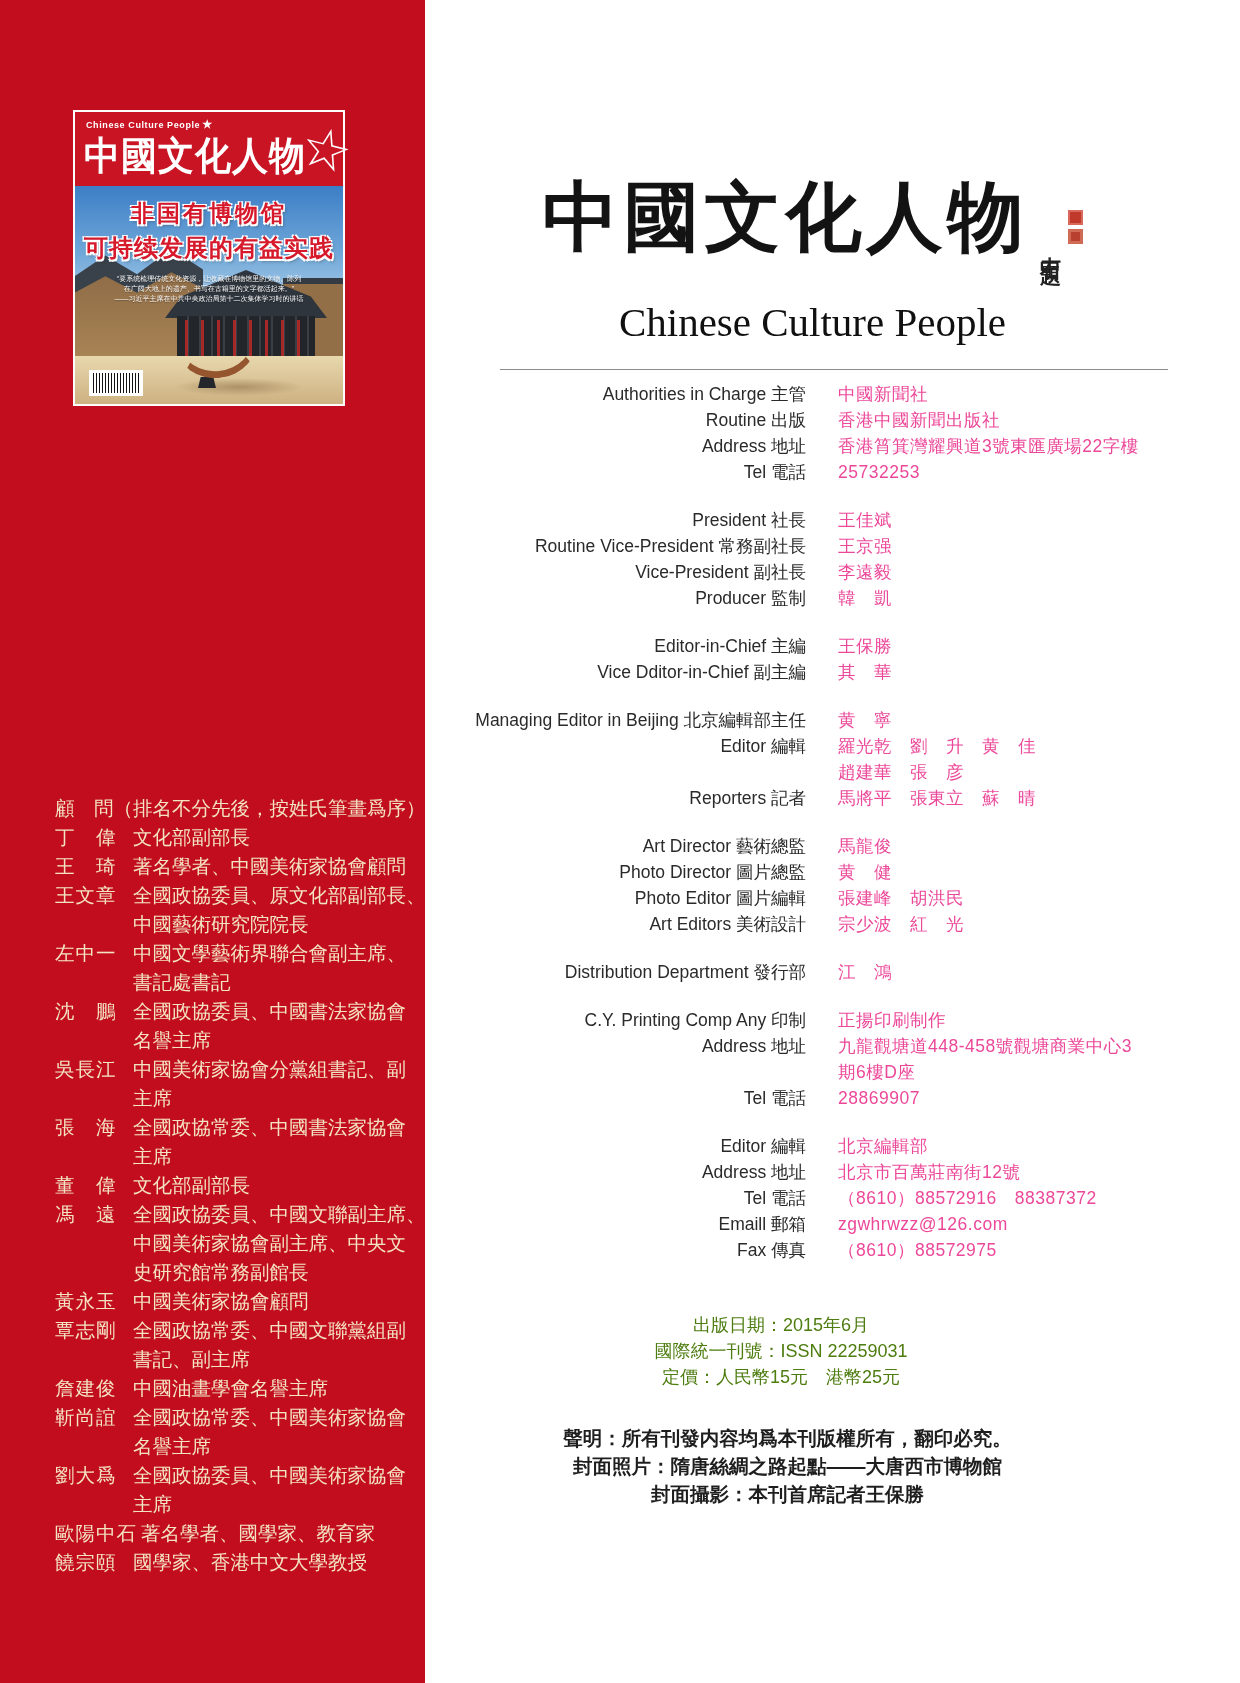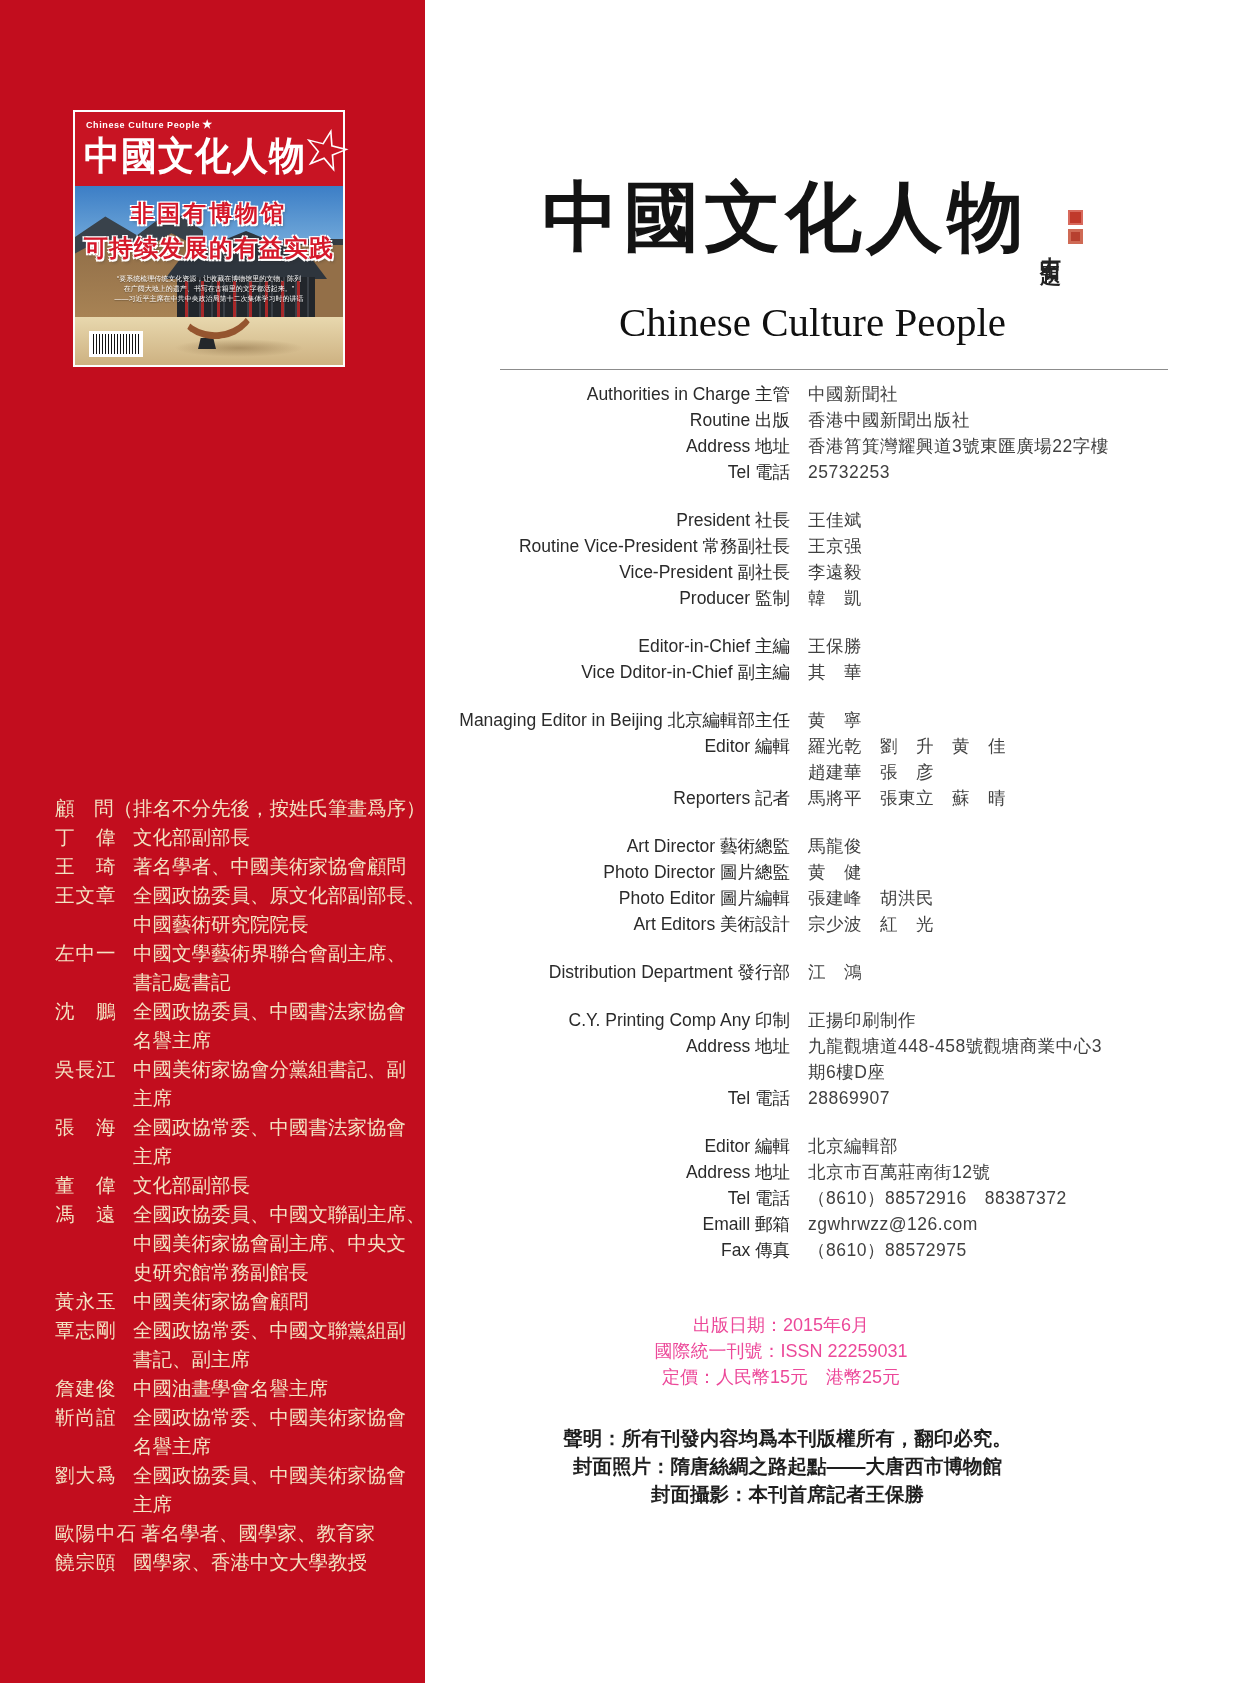--- a/index.html
+++ b/index.html
@@ -4,21 +4,21 @@
 <style>
   html,body{margin:0;padding:0;}
   body{
     width:1240px;height:1683px;position:relative;background:#ffffff;
     font-family:"Liberation Sans",sans-serif;overflow:hidden;
     -webkit-font-smoothing:antialiased;
   }
   
   .sidebar{position:absolute;left:0;top:0;width:425px;height:1683px;background:#c20d1e;}
   
-  .cover{position:absolute;left:73px;top:110px;width:272px;height:257px;
+  .cover{position:absolute;left:73px;top:110px;width:272px;height:296px;
          border:2px solid #fdfdfd;box-sizing:border-box;background:#5eead4;}
   .cover-top{position:absolute;left:0;top:0;right:0;height:74px;background:#c81423;}
   .cover-tagline{position:absolute;left:11px;top:6px;font-size:9px;color:#fff;
                  letter-spacing:.6px;font-weight:bold;white-space:nowrap;}
   .cover-tagline .star{font-size:11px;margin-left:2px;}
   .cover-cn{position:absolute;left:9px;top:18px;font-size:36px;font-weight:900;color:#fff;
             letter-spacing:1px;white-space:nowrap;font-family:"DejaVu Sans",sans-serif;
             transform:scaleY(1.08);transform-origin:left top;}
   .cover-bigstar{position:absolute;right:-8px;top:10px;font-size:56px;color:#fff;
                  transform:rotate(14deg);line-height:1;z-index:3;}
@@ -74,26 +74,26 @@
               letter-spacing:4px;height:104px;}
   .m-seals{display:flex;flex-direction:column;gap:4px;margin:16px 0 0 3px;}
   .m-seal{width:15px;height:15px;background:#c0392b;box-shadow:inset 0 0 0 2px #d8695c;}
   .m-seal.s2{background:#b7402f;box-shadow:inset 0 0 0 3px #cf6a55;}
   .m-en{font-family:"Liberation Serif",serif;font-size:41px;color:#101010;margin-top:0;}
   .separator{position:absolute;left:500px;top:369px;width:668px;height:1px;background:#8c8c8c;}
   
   .staff{position:absolute;left:425px;top:381px;width:790px;font-size:17.5px;color:#2a2a2a;}
   .staff-group{margin-bottom:22px;}
   .staff-row{display:flex;align-items:flex-start;}
-  .staff-label{width:365px;text-align:right;line-height:26px;white-space:nowrap;flex:none;}
-  .staff-value{margin-left:18px;line-height:26px;color:#404040;letter-spacing:.5px;}
+  .staff-label{width:365px;text-align:right;line-height:26px;white-space:nowrap;flex:none;margin-left:16px;}
+  .staff-value{margin-left:32px;line-height:26px;color:#ec4899;letter-spacing:.5px;}
   .val-line{white-space:nowrap;}
   
   .pubinfo{position:absolute;left:412px;right:90px;top:1312px;text-align:center;
-           font-size:18px;line-height:26px;color:#ec4899;}
+           font-size:18px;line-height:26px;color:#4d7c0f;}
   .declaration{position:absolute;left:425px;right:90px;top:1424px;text-align:center;
            font-size:19.5px;font-weight:bold;line-height:28px;color:#1e1e1e;}
 </style>
 </head>
 <body>
 
 <div class="sidebar">
 
   <div class="cover">
     <div class="cover-top">

